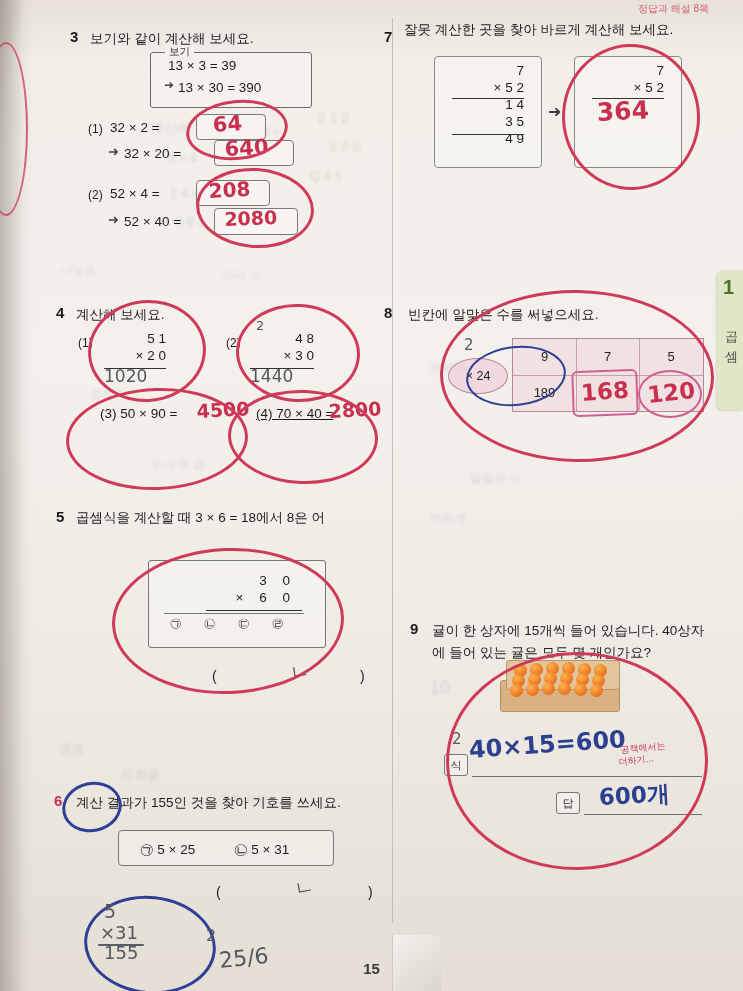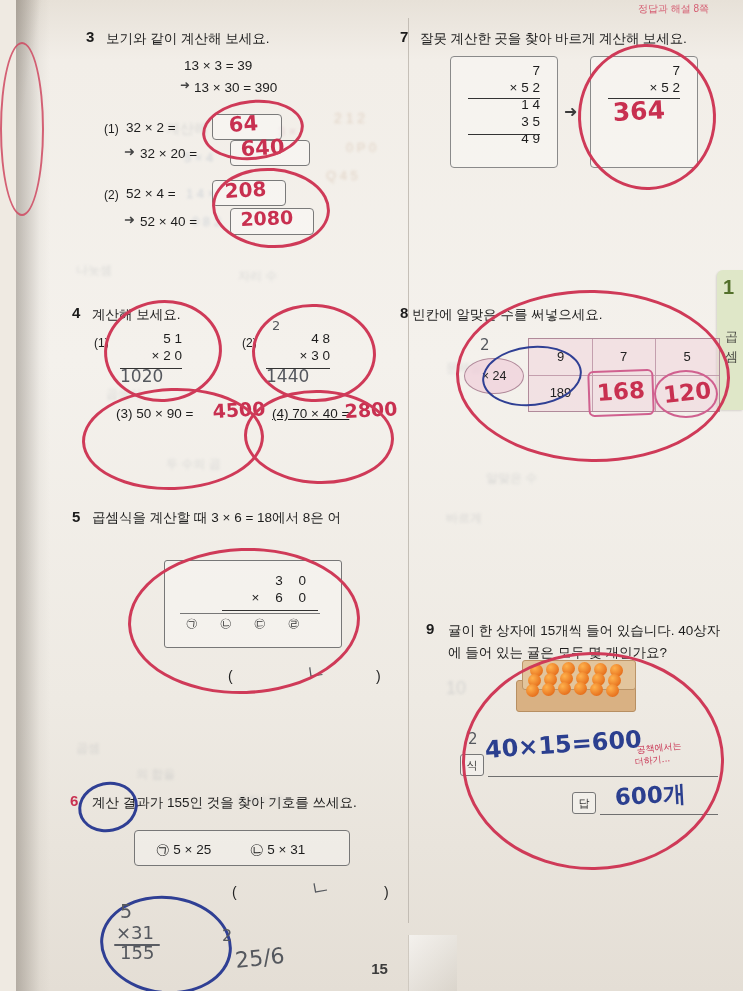--- a/index.html
+++ b/index.html
@@ -9,21 +9,20 @@
     font-family:"Liberation Sans", sans-serif;
     overflow:hidden;
     position:relative;
   }
   
   #page{
     position:absolute;inset:0;
     background:
       linear-gradient(100deg, rgba(190,182,172,0.55) 0px, rgba(190,182,172,0.0) 26px),
       linear-gradient(180deg, #e7e1d8 0px, #f2eee8 60px, #f4f1ec 360px, #eeeae3 700px, #e4ded5 991px);
-    margin-left: 16px;
   }
   
   .ghost{
     position:absolute;
     color:#9aa0a6;
     font-family:"Liberation Sans", sans-serif;
     opacity:.30;
     filter:blur(1.4px);
     user-select:none;
     pointer-events:none;
@@ -223,20 +222,23 @@
   <div id="topnote">정답과 해설 8쪽</div>
 
   <div id="sidetab">
     <div class="num">1</div>
     <div class="vt">곱셈</div>
   </div>
 
   <div class="qnum" style="left:70px;top:28px;">3</div>
   <div class="qtext" style="left:90px;top:29px;">보기와 같이 계산해 보세요.</div>
 
+  <div class="exbox" style="left:150px;top:52px;width:160px;height:54px;">
+    <div class="exlabel">보기</div>
+  </div>
   <div class="exline" style="left:168px;top:58px;">13 × 3 = 39</div>
   <div class="exline" style="left:178px;top:80px;">13 × 30 = 390</div>
   <div class="arrow" style="left:164px;top:78px;font-size:12px;color:#444;">➜</div>
 
   <div class="qtext small" style="left:88px;top:120px;">(1)</div>
   <div class="qtext" style="left:110px;top:118px;">32 × 2 =</div>
   <div class="ansbox" style="left:196px;top:114px;width:68px;height:24px;"></div>
   <div class="hw red" style="left:212px;top:113px;font-size:21px;transform:rotate(-4deg);">64</div>
 
   <div class="arrow" style="left:108px;top:144px;font-size:13px;color:#444;">➜</div>
@@ -323,21 +325,21 @@
   <div class="ink blue" style="left:84px;top:896px;width:126px;height:92px;transform:rotate(6deg);"></div>
 
   <div class="hw pencil" style="left:104px;top:900px;font-size:19px;">5</div>
   <div class="hw pencil" style="left:100px;top:922px;font-size:18px;">×31</div>
   <div class="inkline pencil" style="left:98px;top:944px;width:46px;"></div>
   <div class="hw pencil" style="left:104px;top:942px;font-size:18px;">155</div>
   <div class="hw pencil" style="left:206px;top:926px;font-size:16px;">2</div>
   <div class="hw pencil" style="left:218px;top:948px;font-size:22px;transform:rotate(-6deg);">25/6</div>
 
   <div class="qnum" style="left:384px;top:28px;">7</div>
-  <div class="qtext" style="left:404px;top:29px;font-family:Liberation Serif, serif;">잘못 계산한 곳을 찾아 바르게 계산해 보세요.</div>
+  <div class="qtext" style="left:404px;top:20px;">잘못 계산한 곳을 찾아 바르게 계산해 보세요.</div>
 
   <div class="frame" style="left:434px;top:56px;width:106px;height:110px;"></div>
   <div class="vbox" style="left:452px;top:62px;width:72px;">
     <div>7</div>
     <div>× 5 2</div>
     <div>1 4</div>
     <div>3 5</div>
     <div>4 9</div>
   </div>
   <div class="vrule" style="left:452px;top:98px;width:72px;"></div>
@@ -349,21 +351,21 @@
   <div class="vbox" style="left:592px;top:62px;width:72px;">
     <div>7</div>
     <div>× 5 2</div>
   </div>
   <div class="vrule" style="left:592px;top:98px;width:72px;"></div>
   <div class="hw red" style="left:596px;top:98px;font-size:25px;transform:rotate(-3deg);">364</div>
 
   <div class="ink" style="left:562px;top:44px;width:132px;height:140px;transform:rotate(-2deg);"></div>
 
   <div class="qnum" style="left:384px;top:304px;">8</div>
-  <div class="qtext" style="left:396px;top:305px;">빈칸에 알맞은 수를 써넣으세요.</div>
+  <div class="qtext" style="left:408px;top:305px;">빈칸에 알맞은 수를 써넣으세요.</div>
 
   <div class="oval24" style="left:448px;top:358px;width:58px;height:34px;">× 24</div>
 
   <div class="t8" style="left:512px;top:338px;width:190px;height:72px;">
     <div class="hline" style="left:0;top:36px;width:190px;"></div>
     <div class="vline" style="left:63px;top:0;height:72px;"></div>
     <div class="vline" style="left:126px;top:0;height:72px;"></div>
     <div class="cell" style="left:0;top:10px;width:63px;">9</div>
     <div class="cell" style="left:63px;top:10px;width:63px;">7</div>
     <div class="cell" style="left:126px;top:10px;width:64px;">5</div>

